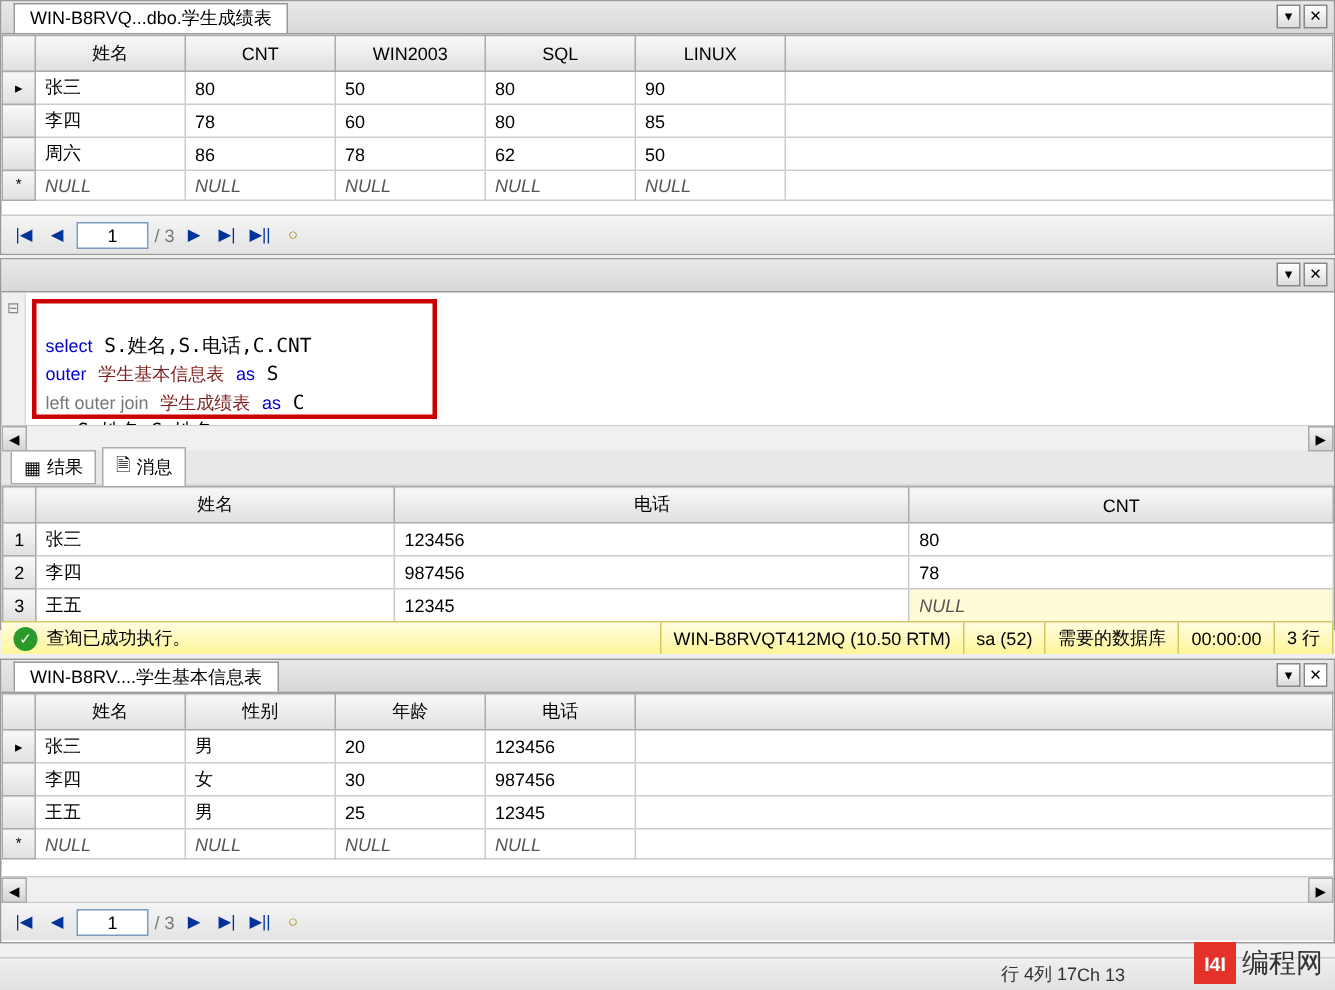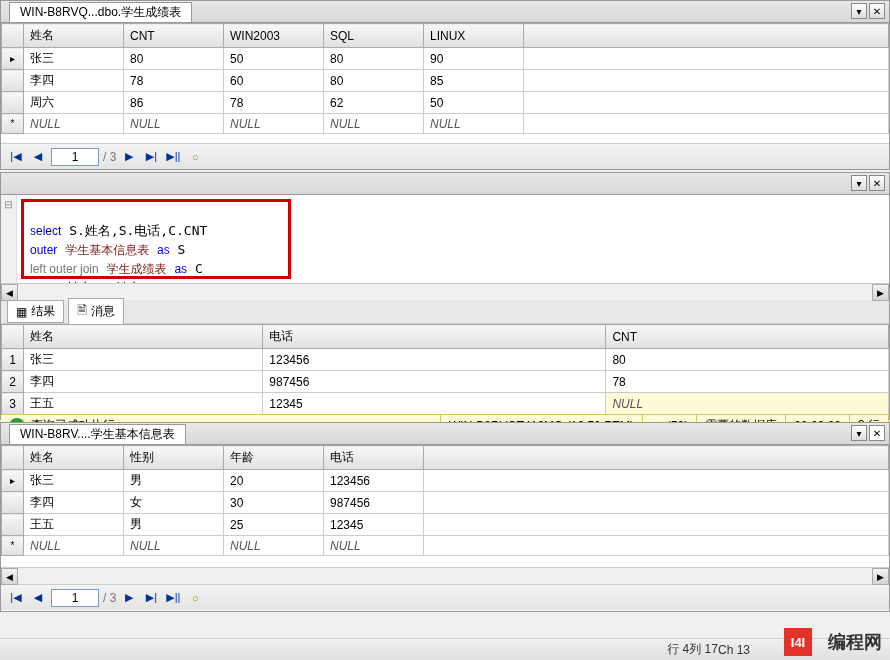--- a/index.html
+++ b/index.html
@@ -4,44 +4,44 @@
 <style>
 *{box-sizing:border-box;margin:0;padding:0;font-family:"Microsoft YaHei",SimSun,Arial,sans-serif;font-size:12px}
 body{background:#f0f0f0;width:890px;height:660px;overflow:hidden;position:relative}
 .pane{background:#fff;border:1px solid #999;position:relative}
 .tab-strip{height:22px;background:linear-gradient(#e8e8e8,#d8d8d8);border-bottom:1px solid #999;display:flex;align-items:flex-end;position:relative}
 .tab{background:#fff;border:1px solid #999;border-bottom:none;padding:2px 10px;height:20px;display:flex;align-items:center;margin-left:8px}
 .tab-ctrls{position:absolute;right:4px;top:2px;display:flex;gap:2px}
 .wbtn{width:16px;height:16px;border:1px solid #888;background:linear-gradient(#fff,#ddd);display:flex;align-items:center;justify-content:center;font-size:10px;cursor:pointer}
 .grid{overflow:auto}
 table.dg{border-collapse:collapse;width:100%;background:#fff}
-table.dg th{background:linear-gradient(#f8f8f8,#e0e0e0);border:1px solid #aaa;text-align:left;padding:3px 6px;font-weight:normal;height:20px}
+table.dg th{background:linear-gradient(#f8f8f8,#e0e0e0);border:1px solid #aaa;text-align:center;padding:3px 6px;font-weight:normal;height:20px}
 table.dg td{border:1px solid #ccc;padding:2px 6px;height:20px}
 table.dg .rowhdr{width:22px;background:linear-gradient(#f8f8f8,#e0e0e0);border:1px solid #aaa;text-align:center;font-size:10px}
 .null{font-style:italic;color:#555}
 .nav{height:26px;background:linear-gradient(#f4f4f4,#e4e4e4);border-top:1px solid #ccc;display:flex;align-items:center;gap:4px;padding:0 6px}
 .nav .nbtn{width:18px;height:18px;display:flex;align-items:center;justify-content:center;color:#003399;font-size:11px;cursor:pointer}
 .nav input{width:48px;height:18px;border:1px solid #7a9ac0;text-align:center;background:#fff}
 .nav .sep{color:#777}
 .sqlbox{border:3px solid #c00;padding:20px 6px;font-family:Consolas,monospace;font-size:13px;line-height:1.45;width:270px;margin:4px}
 .kw{color:#0000cc}
 .tbl{color:#7f1d1d}
 .op{color:#777}
 .restabs{height:24px;background:#e8e8e8;border-bottom:1px solid #ccc;display:flex;align-items:center;padding:2px 6px;gap:4px}
 .restab{border:1px solid #aaa;background:#fff;padding:2px 8px;display:flex;align-items:center;gap:4px;cursor:pointer}
 .resgrid th{background:linear-gradient(#f8f8f8,#e0e0e0);border:1px solid #aaa;padding:2px 8px;font-weight:normal}
 .resgrid td{border:1px solid #ccc;padding:2px 8px}
 .resgrid .rh{background:linear-gradient(#f8f8f8,#e0e0e0);border:1px solid #aaa;text-align:center;width:22px}
 .status{height:22px;background:linear-gradient(#fffde0,#fff59a);border-top:1px solid #d4c760;display:flex;align-items:center;font-size:11px}
 .status .cell{border-right:1px solid #d4c760;padding:0 8px;height:100%;display:flex;align-items:center}
 .status .ok{width:16px;height:16px;border-radius:50%;background:#2a9b2a;color:#fff;display:flex;align-items:center;justify-content:center;font-size:10px;margin-right:6px}
 .footer{position:absolute;bottom:0;left:0;right:0;height:22px;background:linear-gradient(#f0f0f0,#e0e0e0);border-top:1px solid #ccc;display:flex;align-items:center;justify-content:flex-end;padding-right:140px;font-size:11px;color:#333}
-.logo{position:absolute;right:8px;bottom:4px;display:flex;align-items:center;gap:16px}
+.logo{position:absolute;right:8px;bottom:4px;display:flex;align-items:center;gap:4px}
 .logo .bx{width:28px;height:28px;background:#e4322b;color:#fff;display:flex;align-items:center;justify-content:center;font-weight:bold;font-size:13px}
-.logo .tx{font-size:18px;font-weight:bold;color:#333}
+.logo .tx{font-size:18px;font-weight:normal;color:#333}
 .hscroll{height:17px;background:#e8e8e8;border-top:1px solid #ccc;display:flex}
 .hscroll .tr{width:17px;height:17px;background:linear-gradient(#f4f4f4,#d4d4d4);border:1px solid #aaa;display:flex;align-items:center;justify-content:center;font-size:9px}
 .hscroll .track{flex:1;background:#f0f0f0}
 .sqlarea{background:#fff;height:88px;overflow:auto;display:flex}
 .gutter{width:16px;background:#f0f0f0;border-right:1px solid #ddd;color:#888;text-align:center;padding-top:4px;font-size:10px}
 </style>
 </head>
 <body>
 
 <div class="pane" style="height:170px">
@@ -182,21 +182,21 @@
         <span>查询已成功执行。</span>
       </div>
     <div class="cell">WIN-B8RVQT412MQ (10.50 RTM)</div>
     <div class="cell">sa (52)</div>
     <div class="cell">需要的数据库</div>
     <div class="cell">00:00:00</div>
     <div class="cell">3 行</div>
   </div>
 </div>
 
-<div class="pane" style="height:190px;margin-top:2px">
+<div class="pane" style="height:190px;margin-top:19px">
   <div class="tab-strip">
     <div class="tab">WIN-B8RV....学生基本信息表</div>
     <div class="tab-ctrls">
       <div class="wbtn">▾</div>
       <div class="wbtn" style="background:#fff">✕</div>
     </div>
   </div>
   <div class="grid" style="height:122px">
     <table class="dg" id="t3">
         <tbody>

